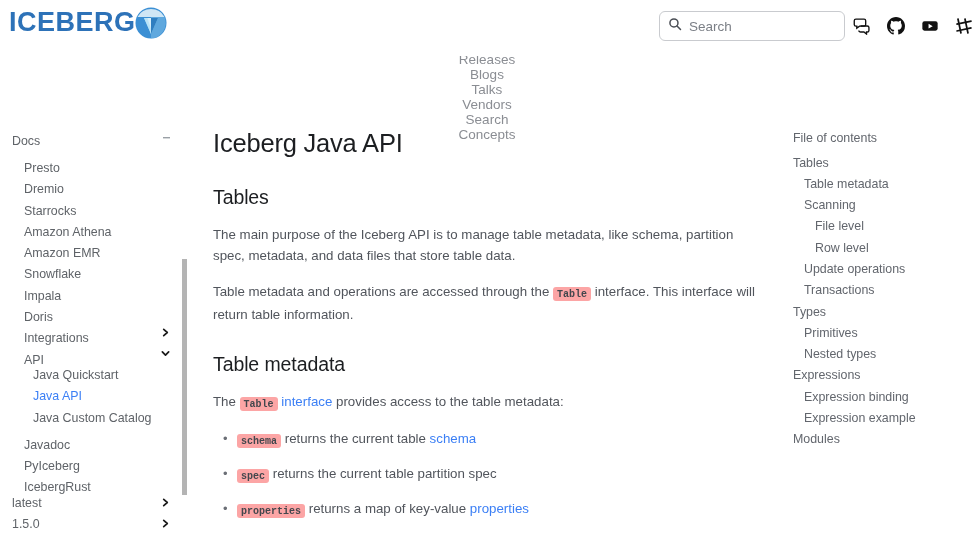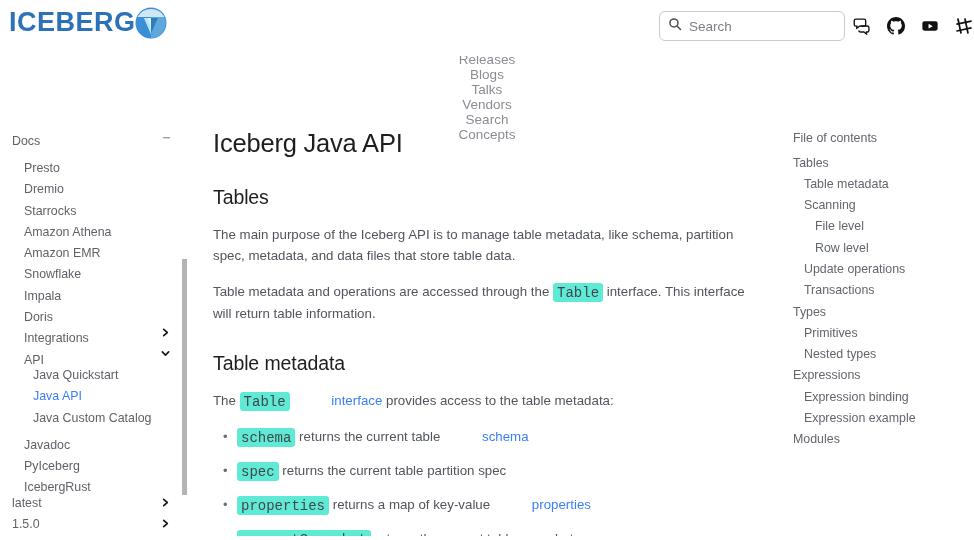--- a/index.html
+++ b/index.html
@@ -189,30 +189,30 @@
   }
   p.doc-p {
     font-size: 13.3px;
     line-height: 21px;
     color: #51555c;
     margin: 15px 0 0 0;
     font-family: "Liberation Sans", sans-serif;
   }
   code.inline {
     font-family: "Liberation Mono", "DejaVu Sans Mono", monospace;
-    font-size: 14px;
-    background: #5eead4;
+    font-size: 10px;
+    background: #fca5a5;
     color: #43474d;
     padding: 1.5px 4px;
     border-radius: 3px;
+    font-weight: bold;
   }
   a.link {
     color: #3b7ff5;
     text-decoration: none;
-    margin-left: 38px;
   }
   ul.doc-list {
     margin: 14px 0 0 0;
     padding-left: 24px;
     list-style: none;
   }
   ul.doc-list li {
     position: relative;
     font-size: 13.3px;
     line-height: 21px;

